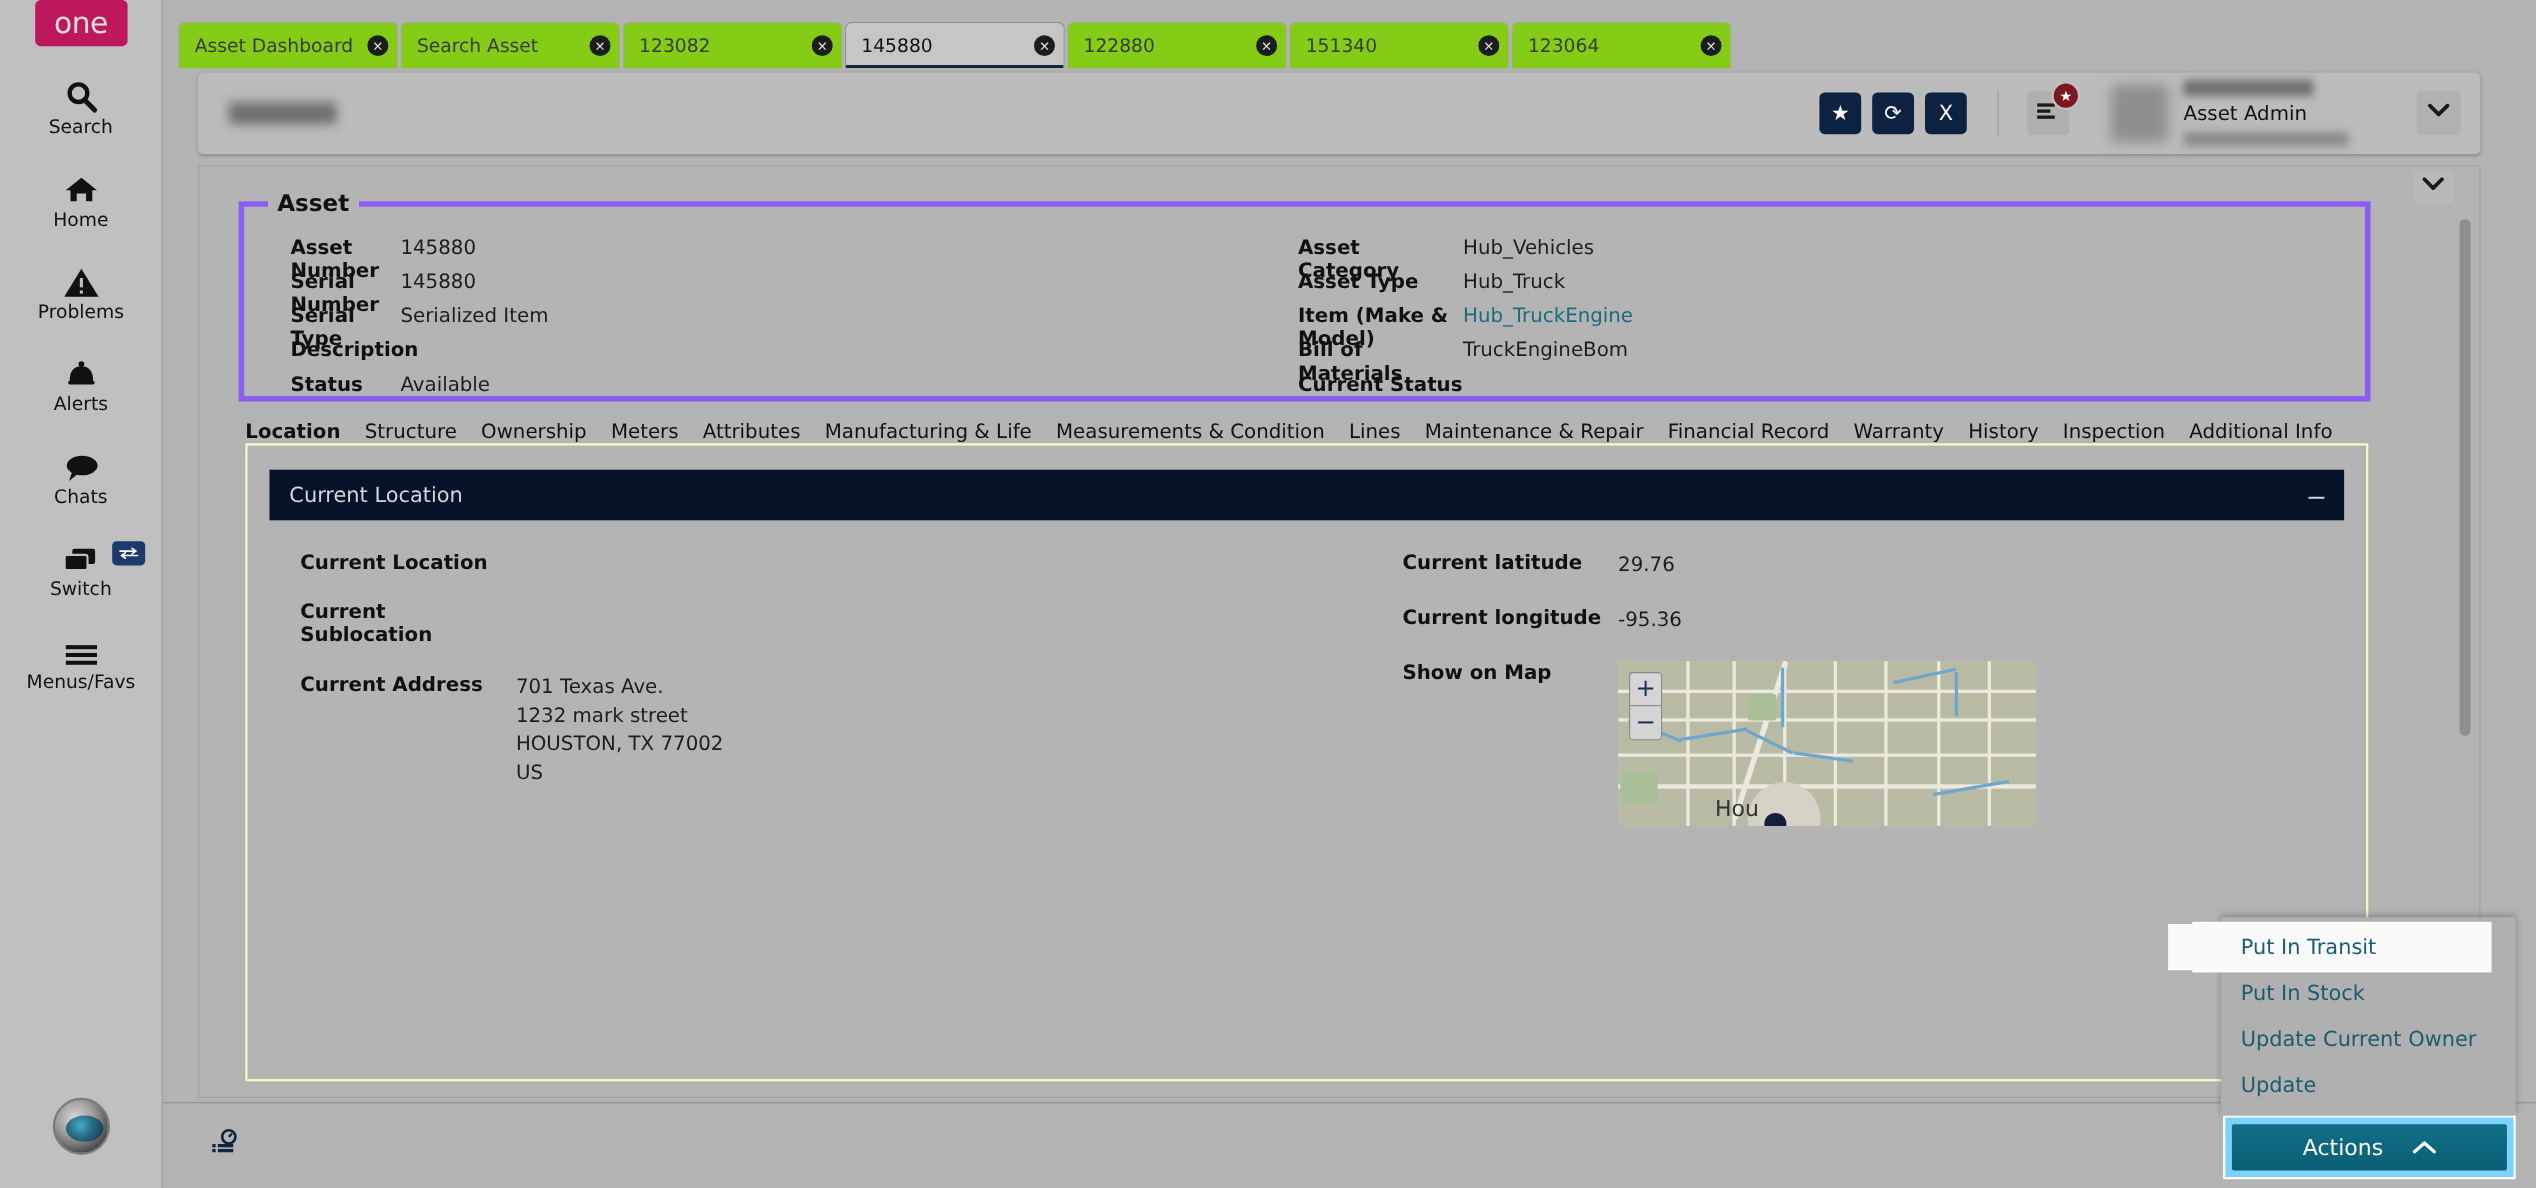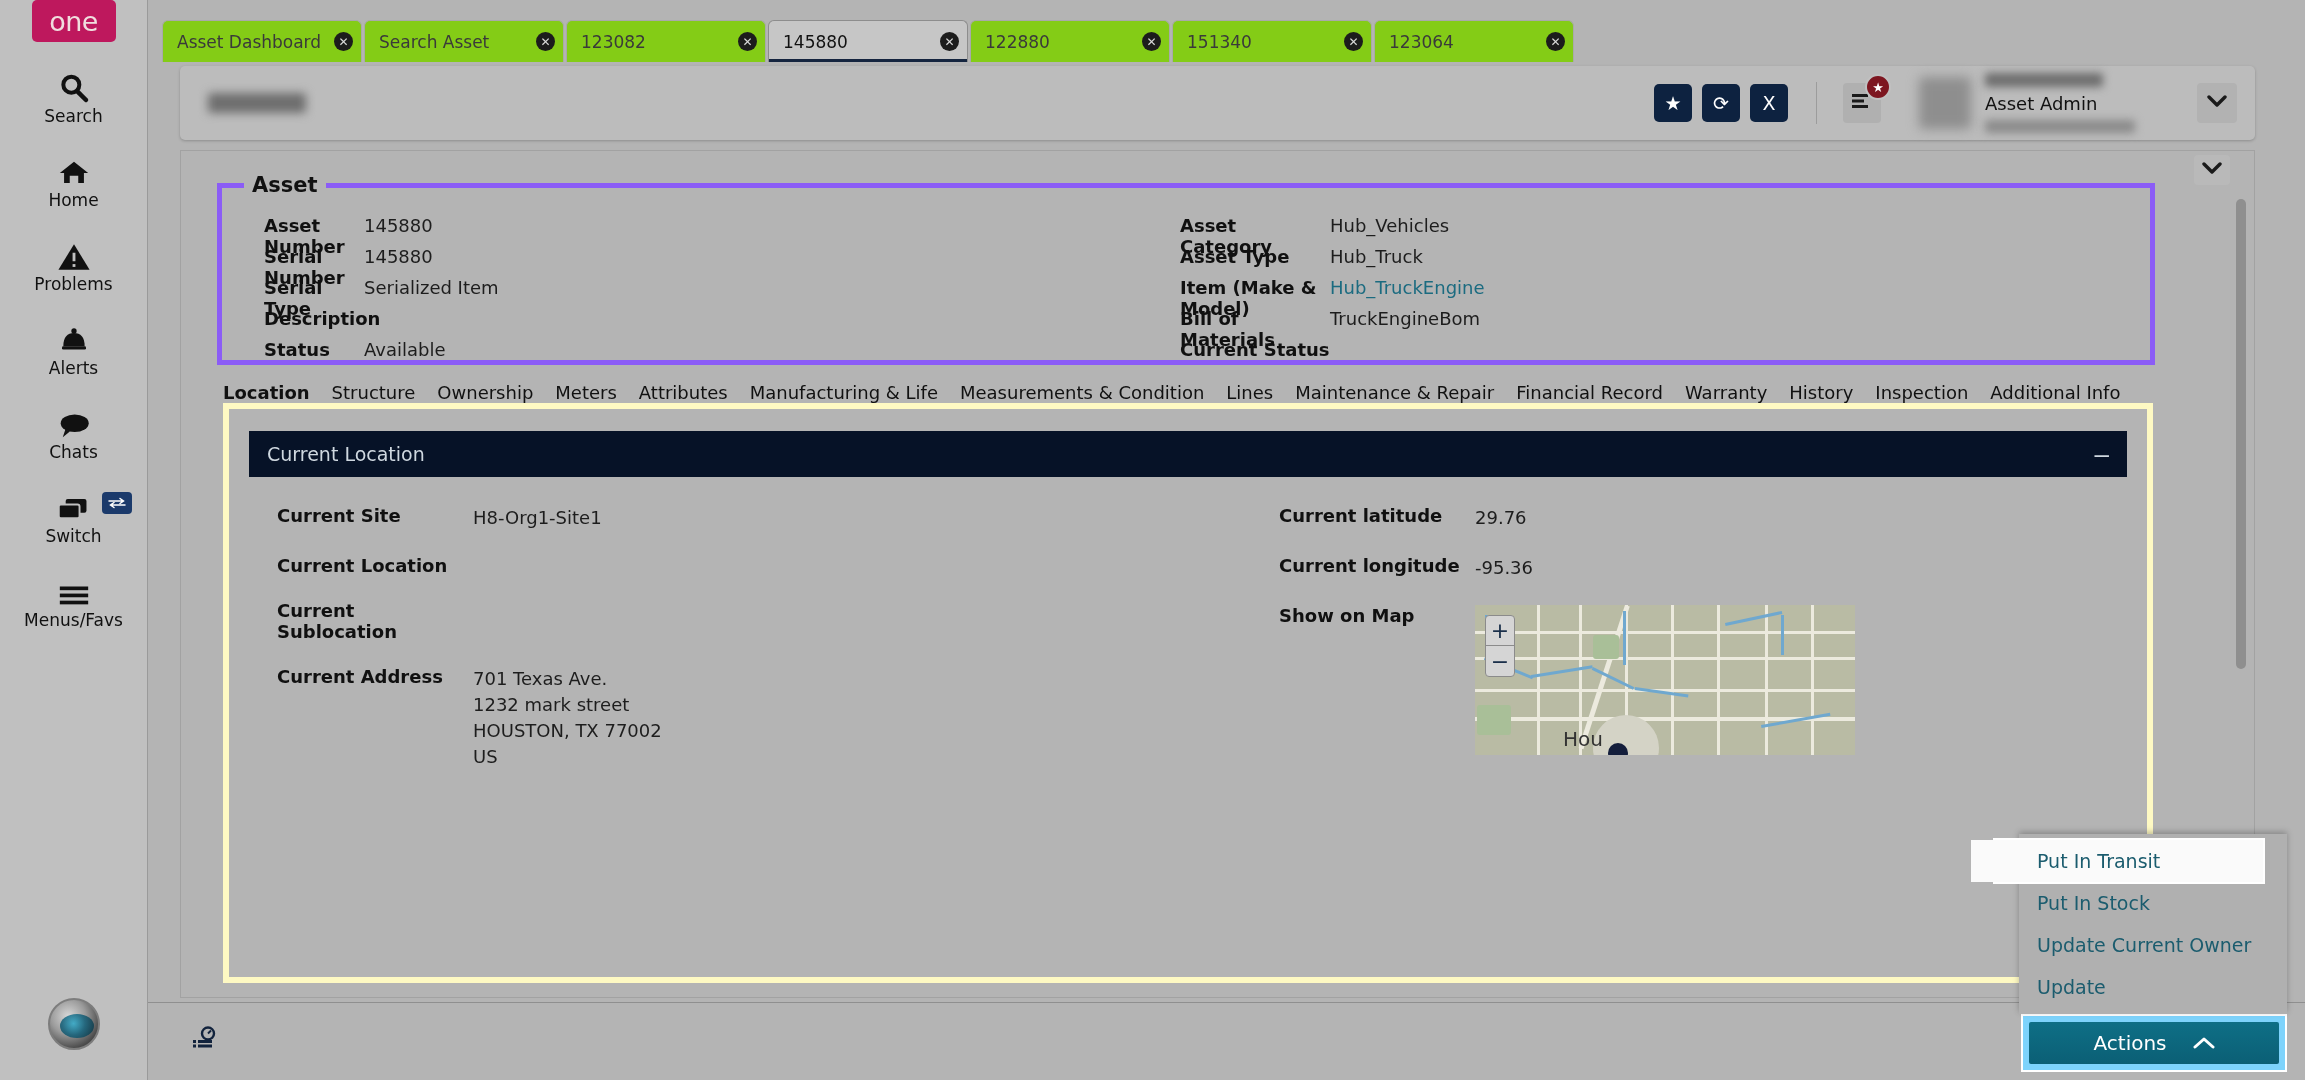--- a/index.html
+++ b/index.html
@@ -215,21 +215,21 @@
   }
   .subtab.active { font-weight: bold; }
   .subtab.active::after {
     content:""; position:absolute; left:0; right:0; bottom:0;
     height:4px; background:#15253f;
   }
 
   .loc-outer {
     position: absolute; left: 42px; top: 252px;
     width: 1930px; height: 580px;
-    border: 6px solid #fef9c3;
+    border: 2px solid #fef9c3;
     background:#b4b4b4;
     overflow: hidden;
   }
   .panel-head {
     margin: 22px 20px 0 20px;
     height: 46px; background:#061227;
     display:flex; align-items:center;
     padding: 0 18px;
   }
   .panel-head .ptitle {
@@ -587,24 +587,20 @@
       </div>
 
     <div class="loc-outer">
       <div class="panel-head">
         <span class="ptitle">Current Location</span>
         <span class="pminus">–</span>
       </div>
 
       <div class="panel-body">
         <div class="pb-left" id="locLeft">
-            <div class="prow">
-              <span class="plabel">Current Site</span>
-              <span class="pvalue">H8-Org1-Site1</span>
-            </div>
             <div class="prow">
               <span class="plabel">Current Location</span>
               <span class="pvalue"></span>
             </div>
             <div class="prow">
               <span class="plabel">Current Sublocation</span>
               <span class="pvalue"></span>
             </div>
             <div class="prow">
               <span class="plabel">Current Address</span>

